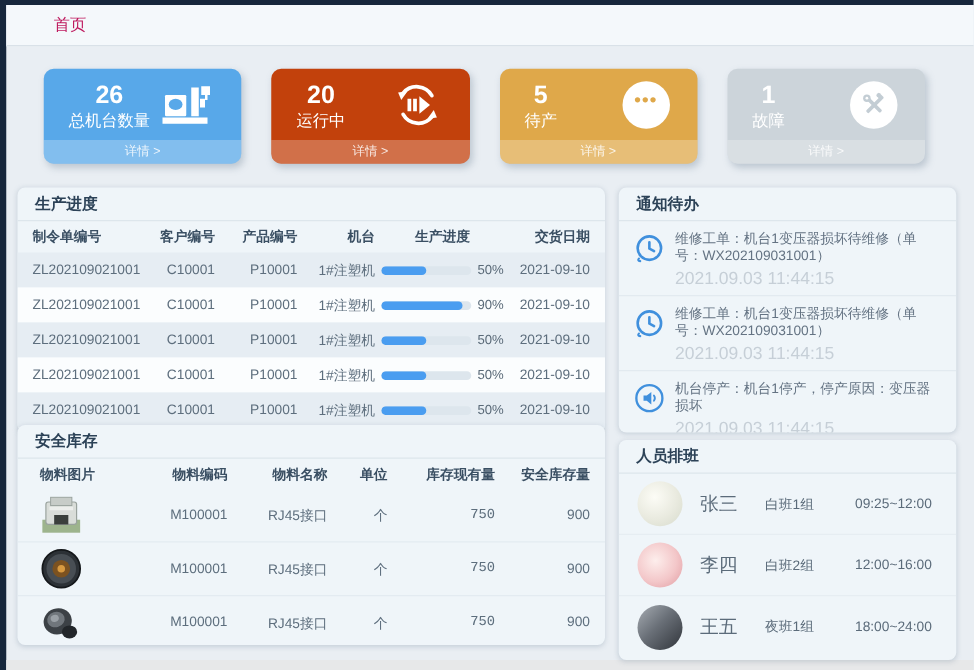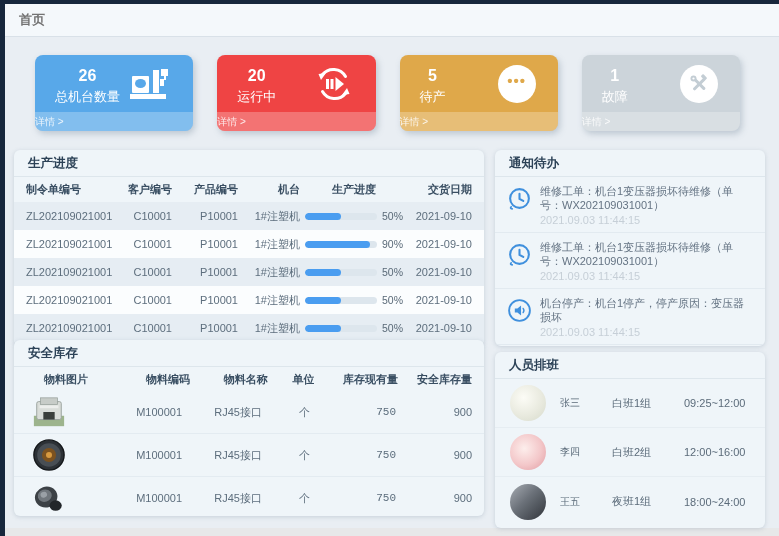--- a/index.html
+++ b/index.html
@@ -9,33 +9,33 @@
     background:#e9eef3;
     font-family:"Liberation Sans","DejaVu Sans",sans-serif;
     color:#5d6e7d;
   }
   
   .top-strip { position:absolute; left:0; top:0; width:779px; height:4px; background:#17273c; }
   .left-strip { position:absolute; left:0; top:0; width:5px; height:536px; background:#17273c; }
   .bottom-strip { position:absolute; left:5px; top:528px; width:774px; height:8px; background:#e7e8e9; }
   
   .topbar { position:absolute; left:5px; top:4px; width:774px; height:33px; background:#f4f8fb; border-bottom:1px solid #d9e1e8; }
-  .topbar .tab { display:inline-block; padding:0 0 0 14px; line-height:32px; font-size:13px; font-weight:bold; color:#737373; cursor:pointer; }
+  .topbar .tab { display:inline-block; padding:0 0 0 14px; line-height:32px; font-size:13px; font-weight:normal; color:#be185d; cursor:pointer;margin-left:24px; }
   
   .cards { position:absolute; left:35px; top:55px; width:705px; display:flex; gap:24px; }
   .card { flex:1; height:76px; border-radius:8px; color:#fff; position:relative; box-shadow:2px 3px 6px rgba(110,130,150,.35); cursor:pointer; }
   .card-blue  { background:#58a8e9; }
-  .card-green { background:#ef4444; }
+  .card-green { background:#c2410c; }
   .card-amber { background:#dfa84a; }
   .card-gray  { background:#ccd4da; }
   .card .main { height:57px; display:flex; align-items:center; justify-content:space-between; padding:0 22px 0 20px; }
   .card .nums { text-align:center; margin-top:2px; }
-  .card .value { font-size:16px; font-weight:bold; line-height:22px; }
+  .card .value { font-size:20px; font-weight:bold; line-height:22px; }
   .card .label { font-size:13px; line-height:16px; margin-top:2px; white-space:nowrap; }
-  .card .foot { position:absolute; left:0; bottom:0; width:100%; height:19px; background:rgba(255,255,255,.25); border-radius:0 0 8px 8px; text-align:left; font-size:10px; line-height:19px; color:rgba(255,255,255,.85); }
+  .card .foot { position:absolute; left:0; bottom:0; width:100%; height:19px; background:rgba(255,255,255,.25); border-radius:0 0 8px 8px; text-align:center; font-size:10px; line-height:19px; color:rgba(255,255,255,.85); }
   .card svg.cicon { display:block; }
   .circle-badge { width:38px; height:38px; border-radius:50%; background:#fff; display:flex; align-items:center; justify-content:center; }
   .dots { font-size:15px; letter-spacing:1px; color:#dfa84a; font-weight:bold; line-height:10px; margin-top:-6px; }
   
   .panel { position:absolute; background:#eff5f9; border-radius:6px; box-shadow:0 1px 4px rgba(120,140,160,.30); overflow:hidden; }
   .p-production { left:14px; top:150px; width:470px; height:196px; }
   .p-notify     { left:495px; top:150px; width:270px; height:196px; }
   .p-inventory  { left:14px; top:340px; width:470px; height:176px; }
   .p-schedule   { left:495px; top:352px; width:270px; height:176px; }
   .panel .ptitle { height:27px; line-height:27px; padding:0 14px; font-size:12.5px; font-weight:bold; color:#2c4257; border-bottom:1px solid #dde6ec; }
@@ -51,43 +51,43 @@
   .pt .c3 { width:66px; }
   .pt .c4 { width:62px; }
   .pt .c5 { width:108px; display:flex; align-items:center; justify-content:center; gap:5px; }
   .pt .c6 { width:64px; }
   .row-alt { background:#e6edf3; }
   .row-lite { background:#fbfdfe; }
   .bar { width:72px; height:7px; border-radius:4px; background:#dde6ed; overflow:hidden; }
   .bar .fill { height:100%; background:#4a9df0; border-radius:4px; }
   .pct { font-size:10.5px; color:#5a6a78; }
   
-  .inv .thead { height:24px;margin-left:12px; }
+  .inv .thead { height:24px; }
   .inv .trow.data { height:43px; border-bottom:1px solid #e3ebf1; }
   .inv .c1 { width:72px; display:flex; justify-content:flex-start; padding-left:6px; }
   .inv .c2 { width:84px; }
   .inv .c3 { width:80px; }
   .inv .c4 { width:48px; }
   .inv .c5 { width:86px;font-family:Liberation Mono, monospace; }
   .inv .c6 { width:76px; }
   .mat-img { width:34px; height:34px; display:block; }
   
   .nitem { display:flex; padding:7px 0 6px 12px; border-bottom:1px solid #e2eaf0; cursor:pointer; }
   .nitem:last-child { border-bottom:none; }
   .nicon { width:25px; height:25px; flex:0 0 25px; margin:2px 8px 0 0; }
   .ntxt { font-size:11px; line-height:14px; color:#64748312; color:#647383; width:215px; }
-  .ntime { font-size:11px; color:#c6cfd7; margin-top:2px; }
+  .ntime { font-size:14px; color:#c6cfd7; margin-top:2px; }
   
   .srow { display:flex; align-items:center; height:49px; padding:0 12px 0 15px; border-bottom:1px solid #e6edf2; }
   .srow:last-child { border-bottom:none; }
   .avatar { width:36px; height:36px; border-radius:50%; flex:0 0 36px; }
   .av1 { background:radial-gradient(circle at 38% 35%, #fcfcf6 0%, #e9eadf 55%, #d6dacb 100%); }
   .av2 { background:radial-gradient(circle at 40% 40%, #fdeeec 0%, #f3c7c9 55%, #e09aa0 100%); }
   .av3 { background:linear-gradient(135deg, #a8adb4 0%, #6a7078 45%, #30343a 100%); }
-  .sname { font-size:10px; color:#5b6b7a; width:52px; margin-left:14px; }
+  .sname { font-size:15px; color:#5b6b7a; width:52px; margin-left:14px; }
   .sshift { font-size:11px; color:#5b6b7a; width:72px; }
   .stime { font-size:11px; color:#5b6b7a; flex:1; text-align:left; }
 </style>
 </head>
 <body>
 
 <div class="top-strip"></div>
 <div class="left-strip"></div>
 <div class="bottom-strip"></div>
 

